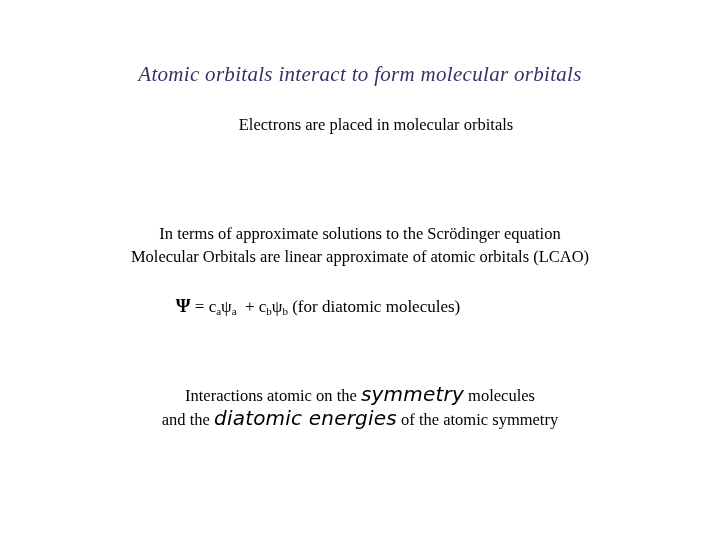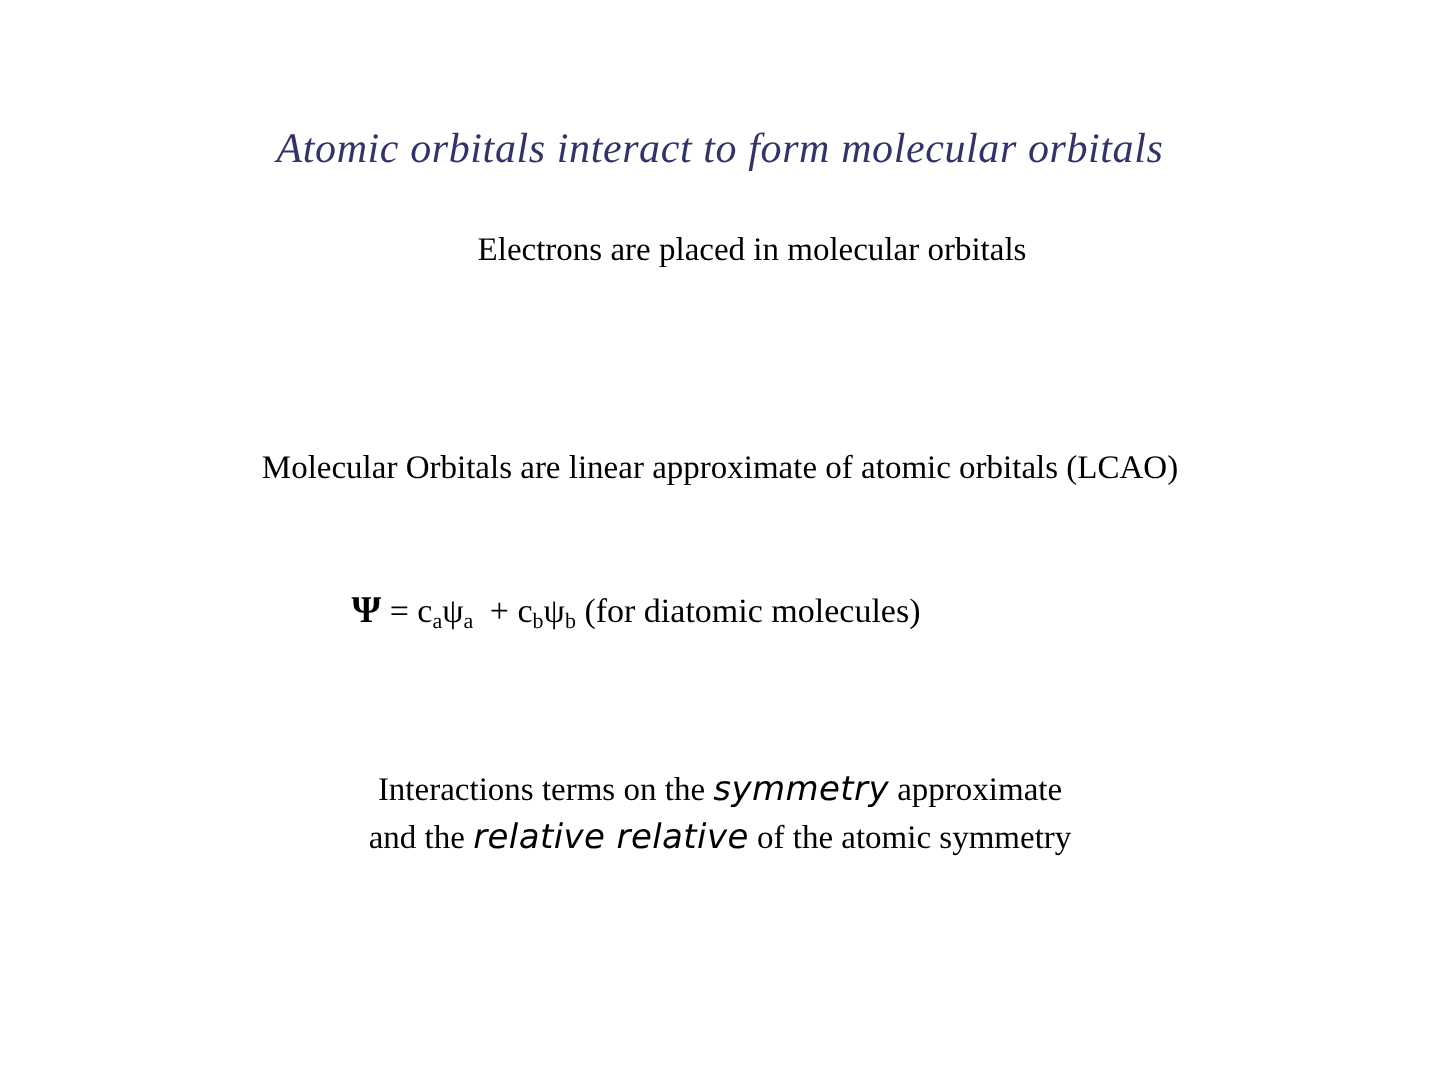--- a/index.html
+++ b/index.html
@@ -49,39 +49,40 @@
       line-height: 24px;
       white-space: nowrap;
     }
     .eq .psi-big { font-weight: bold; font-size: 19px; }
     .eq sub { font-size: 11px; vertical-align: -3px; line-height: 0; }
     .eq .sp { display: inline-block; width: 4px; }
     .b3 { top: 383px; }
     .em-i {
       font-family: "DejaVu Sans", sans-serif;
       font-style: italic;
-      font-size: 17px;
+      font-size: 20px;
       letter-spacing: 0.2px;
     }
   </style>
 </head>
 <body>
 
 <div class="slide">
 
   <div class="title">Atomic orbitals interact to form molecular orbitals</div>
 
   <div class="block b1">
     <span class="line">Electrons are placed in molecular orbitals</span>
   </div>
 
   <div class="block b2">
+    <span class="line">In terms of approximate solutions to the Scrödinger equation</span>
     <span class="line">Molecular Orbitals are linear approximate of atomic orbitals (LCAO)</span>
   </div>
 
   <div class="eq"><span class="psi-big">Ψ</span><span> = </span><span>c</span><sub>a</sub><span>ψ</span><sub>a</sub><span class="sp"></span><span> + </span><span>c</span><sub>b</sub><span>ψ</span><sub>b</sub><span> (for diatomic molecules)</span></div>
 
   <div class="block b3">
-    <span class="line"><span>Interactions terms on the </span><span class="em-i">symmetry</span><span> approximate</span></span>
-    <span class="line"><span>and the </span><span class="em-i">relative relative</span><span> of the atomic symmetry</span></span>
+    <span class="line"><span>Interactions atomic on the </span><span class="em-i">symmetry</span><span> molecules</span></span>
+    <span class="line"><span>and the </span><span class="em-i">diatomic energies</span><span> of the atomic symmetry</span></span>
   </div>
 
 </div>
 
 </body></html>

